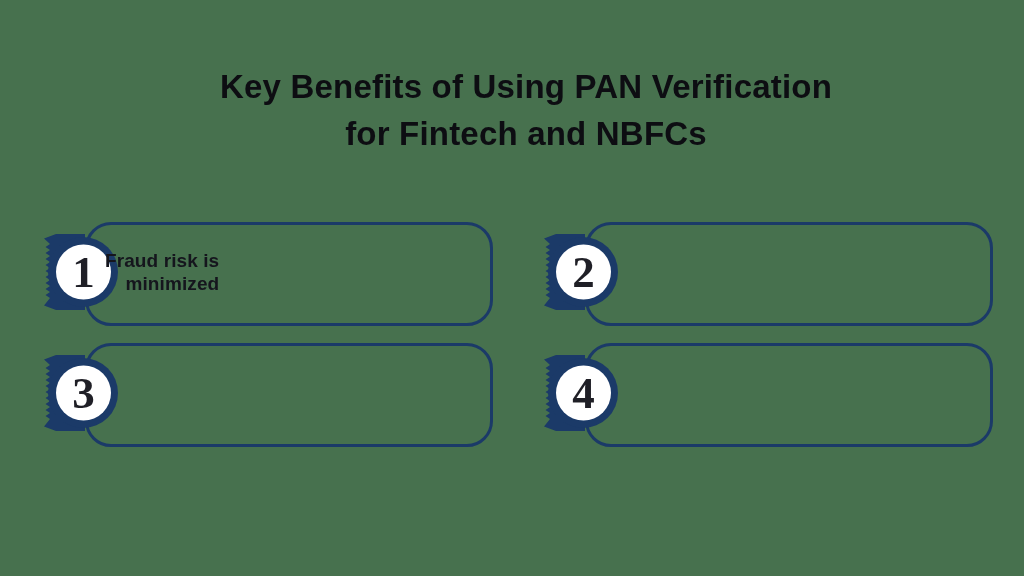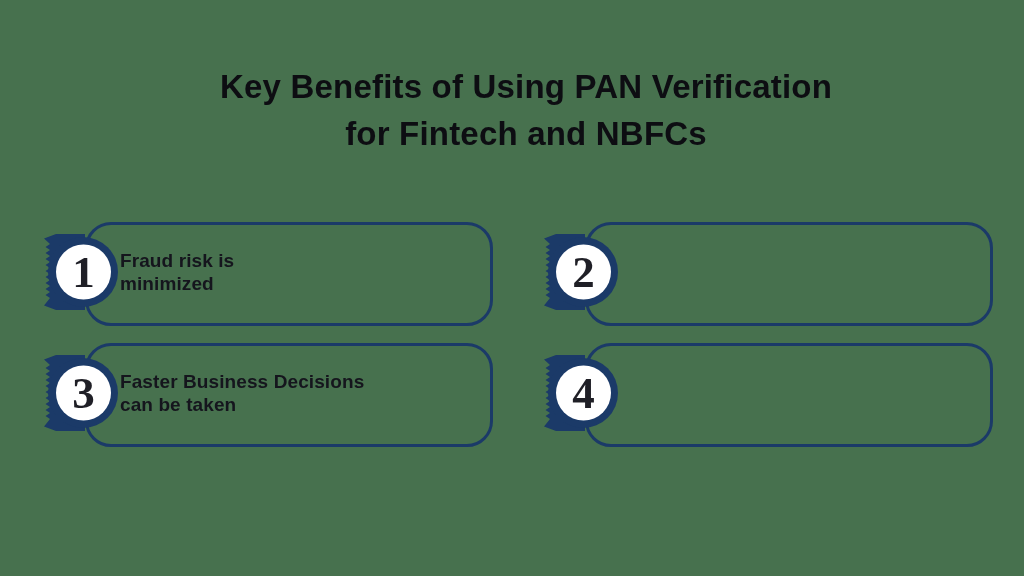--- a/index.html
+++ b/index.html
@@ -55,29 +55,30 @@
     width: 76px;
     height: 78px;
   }
   .badge-number-text {
     font-family: "Liberation Serif", serif;
     font-weight: 700;
     font-size: 45px;
     fill: var(--digit-ink);
   }
   .benefit-text {
-    padding-left: 32px;
+    padding-left: 17px;
     position: relative;
     top: -2px;
     color: var(--text-ink);
     font-size: 19px;
     line-height: 23.5px;
     font-weight: 700;
     letter-spacing: 0.1px;
     white-space: pre-line;
+    text-align: right;
   }
 </style>
 </head>
 <body>
 
 <div class="canvas">
 
   <div class="title">
     <div>Key Benefits of Using PAN Verification</div>
     <div>for Fintech and NBFCs</div>
@@ -103,22 +104,20 @@
     </svg>
   </div>
 
   <div class="benefit-card card-3">
     <svg class="badge" viewBox="0 0 76 78" width="76" height="78" aria-hidden="true">
       <path style="fill:var(--navy)" d="M 13 1 L 1 5.5 L 7 11 L 2.5 14 L 7 17 L 2.5 20 L 7 23 L 2.5 26 L 7 29 L 2.5 32 L 7 35 L 2.5 38 L 7 41 L 2.5 44 L 7 47 L 2.5 50 L 7 53 L 2.5 56 L 7 59 L 2.5 62 L 7 65 L 1 72.5 L 13 77 L 42 77 L 42 1 Z"></path>
       <circle style="fill:var(--navy)" cx="40" cy="39" r="35"></circle>
       <circle style="fill:var(--circle-white)" cx="40.5" cy="39" r="27.5"></circle>
       <text class="badge-number-text" x="40.5" y="54" text-anchor="middle">3</text>
     </svg>
-    <div class="benefit-text">Faster Business Decisions
-can be taken</div>
   </div>
 
   <div class="benefit-card card-4">
     <svg class="badge" viewBox="0 0 76 78" width="76" height="78" aria-hidden="true">
       <path style="fill:var(--navy)" d="M 13 1 L 1 5.5 L 7 11 L 2.5 14 L 7 17 L 2.5 20 L 7 23 L 2.5 26 L 7 29 L 2.5 32 L 7 35 L 2.5 38 L 7 41 L 2.5 44 L 7 47 L 2.5 50 L 7 53 L 2.5 56 L 7 59 L 2.5 62 L 7 65 L 1 72.5 L 13 77 L 42 77 L 42 1 Z"></path>
       <circle style="fill:var(--navy)" cx="40" cy="39" r="35"></circle>
       <circle style="fill:var(--circle-white)" cx="40.5" cy="39" r="27.5"></circle>
       <text class="badge-number-text" x="40.5" y="54" text-anchor="middle">4</text>
     </svg>
   </div>

